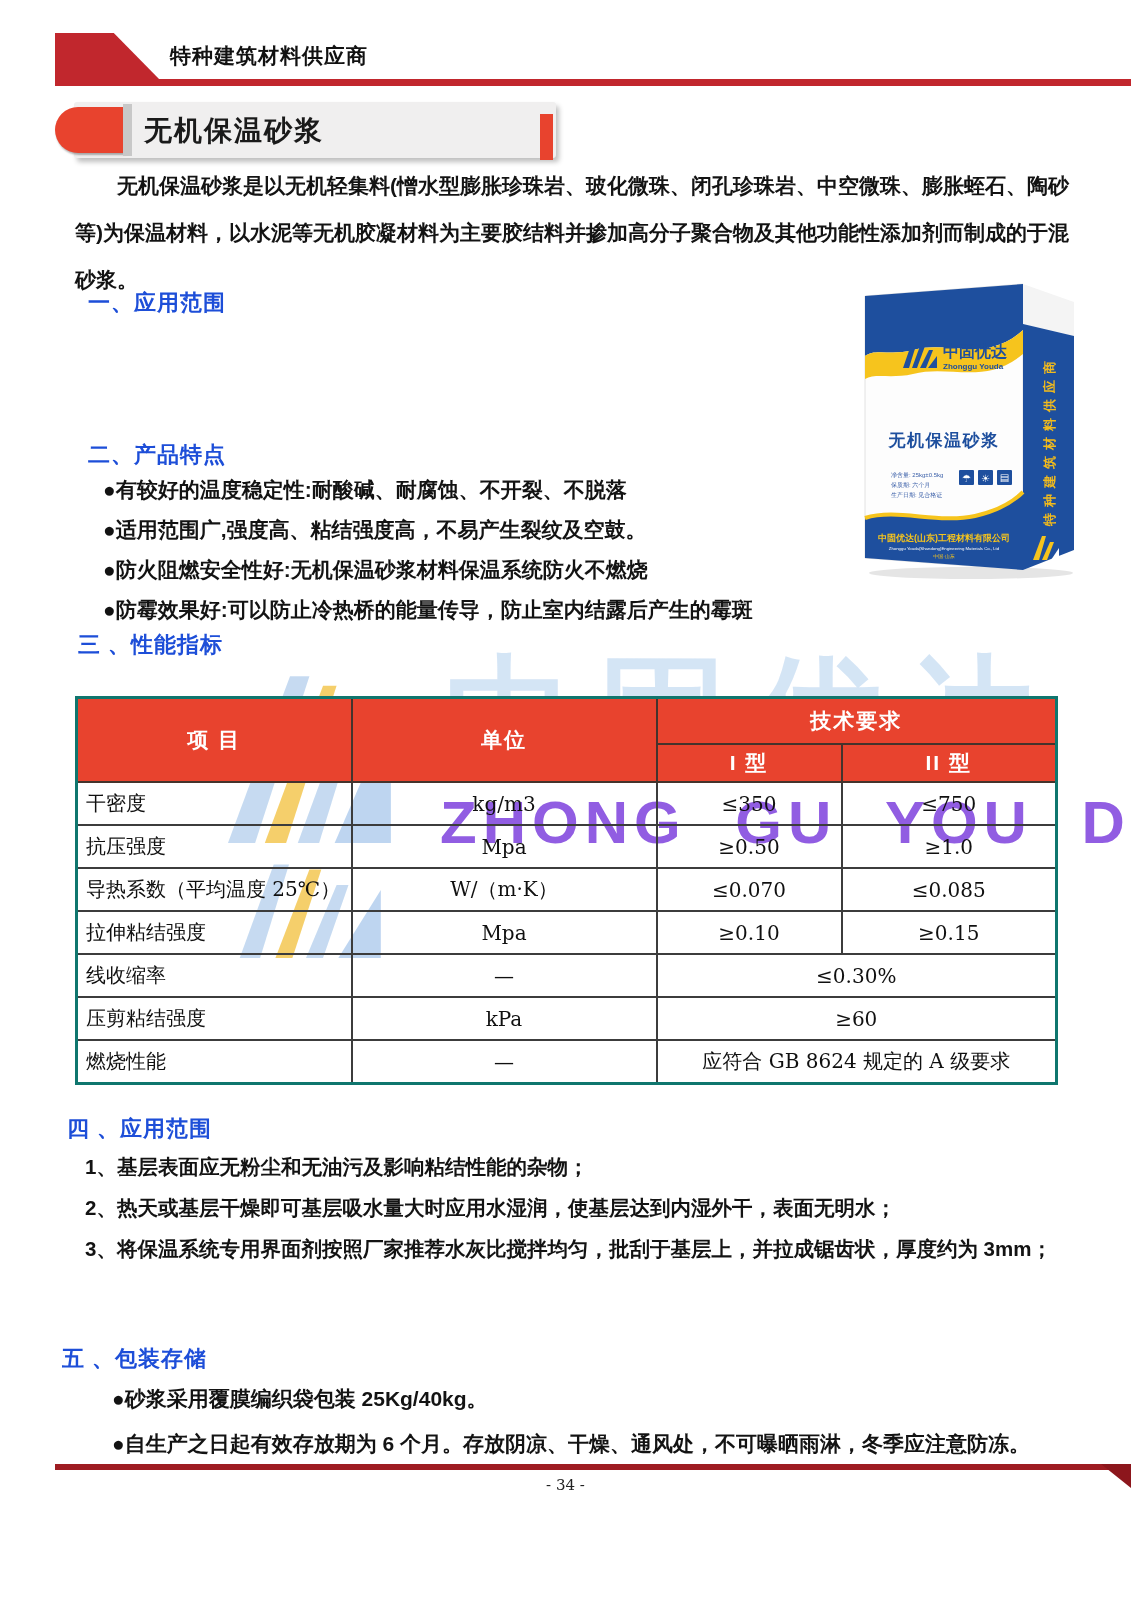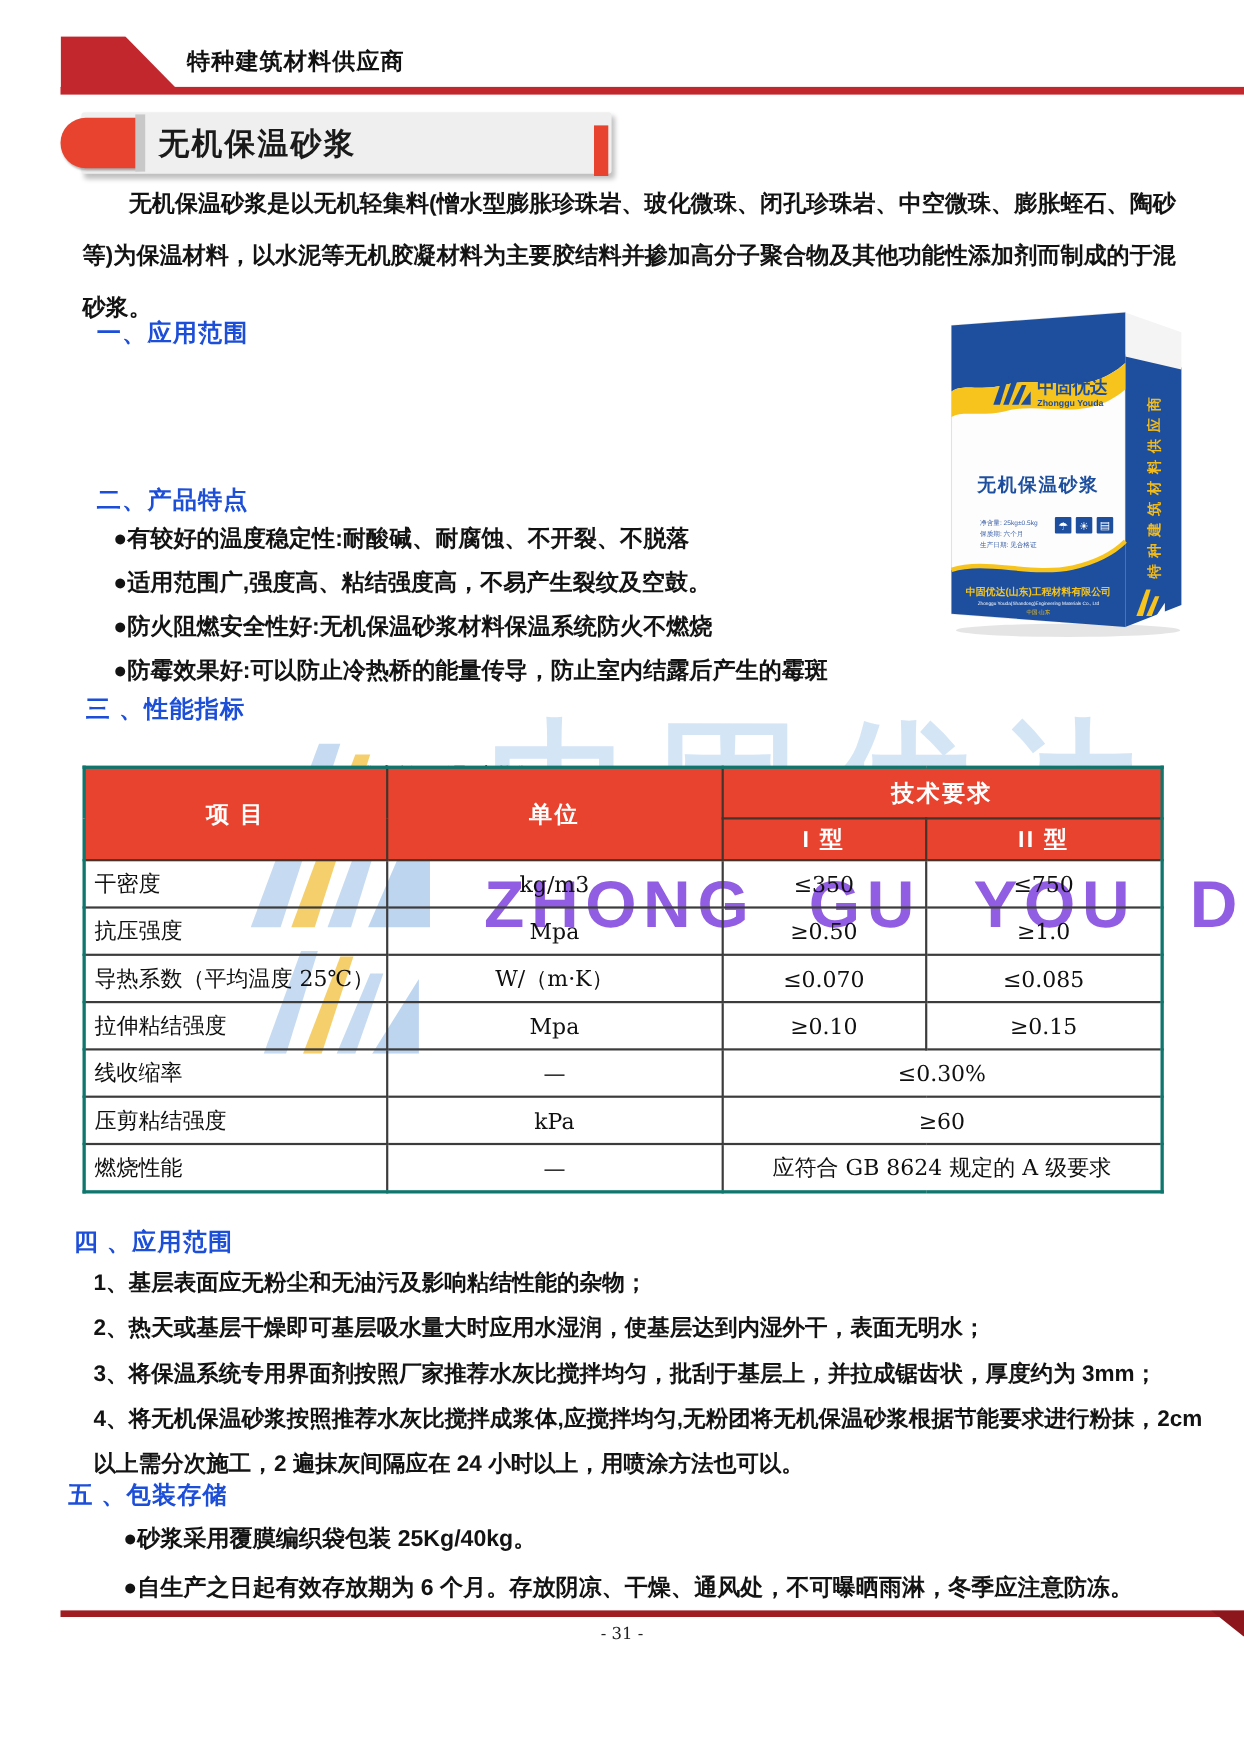--- a/index.html
+++ b/index.html
@@ -221,26 +221,25 @@
       <td colspan="2">应符合 GB 8624 规定的 A 级要求</td>
     </tr>
   </tbody>
     </table>
 
   <div class="sec-h" style="left:67px;top:1114px;">四 、应用范围</div>
   <div class="steps">
     <div>1、基层表面应无粉尘和无油污及影响粘结性能的杂物；</div>
     <div>2、热天或基层干燥即可基层吸水量大时应用水湿润，使基层达到内湿外干，表面无明水；</div>
     <div>3、将保温系统专用界面剂按照厂家推荐水灰比搅拌均匀，批刮于基层上，并拉成锯齿状，厚度约为 3mm；</div>
-    <div>4、将无机保温砂浆按照推荐水灰比搅拌成浆体,应搅拌均匀,无粉团将无机保温砂浆根据节能要求进行粉抹，2cm 以上需分次施工，2 遍抹灰间隔应在 24 小时以上，用喷涂方法也可以。</div>
   </div>
 
   <div class="sec-h" style="left:62px;top:1344px;">五 、包装存储</div>
   <div class="bullets s5b">
     <div>●砂浆采用覆膜编织袋包装 25Kg/40kg。</div>
     <div>●自生产之日起有效存放期为 6 个月。存放阴凉、干燥、通风处，不可曝晒雨淋，冬季应注意防冻。</div>
   </div>
 
   <div class="ftr-line"></div>
   <div class="ftr-tri"></div>
-  <div class="ftr-page">- 31 -</div>
+  <div class="ftr-page">- 34 -</div>
 
 </div>
 
 </body></html>

